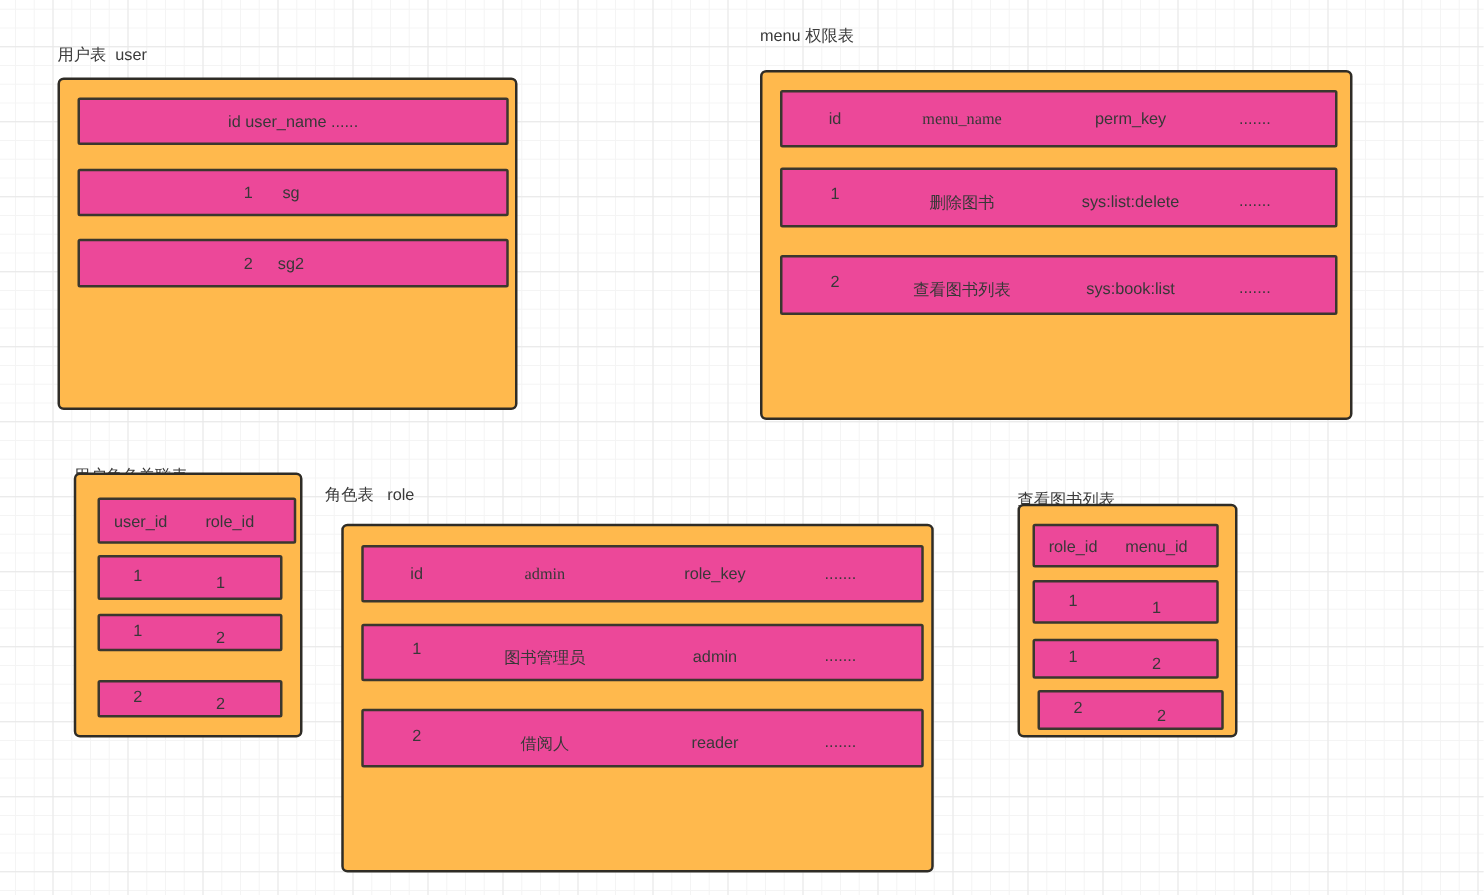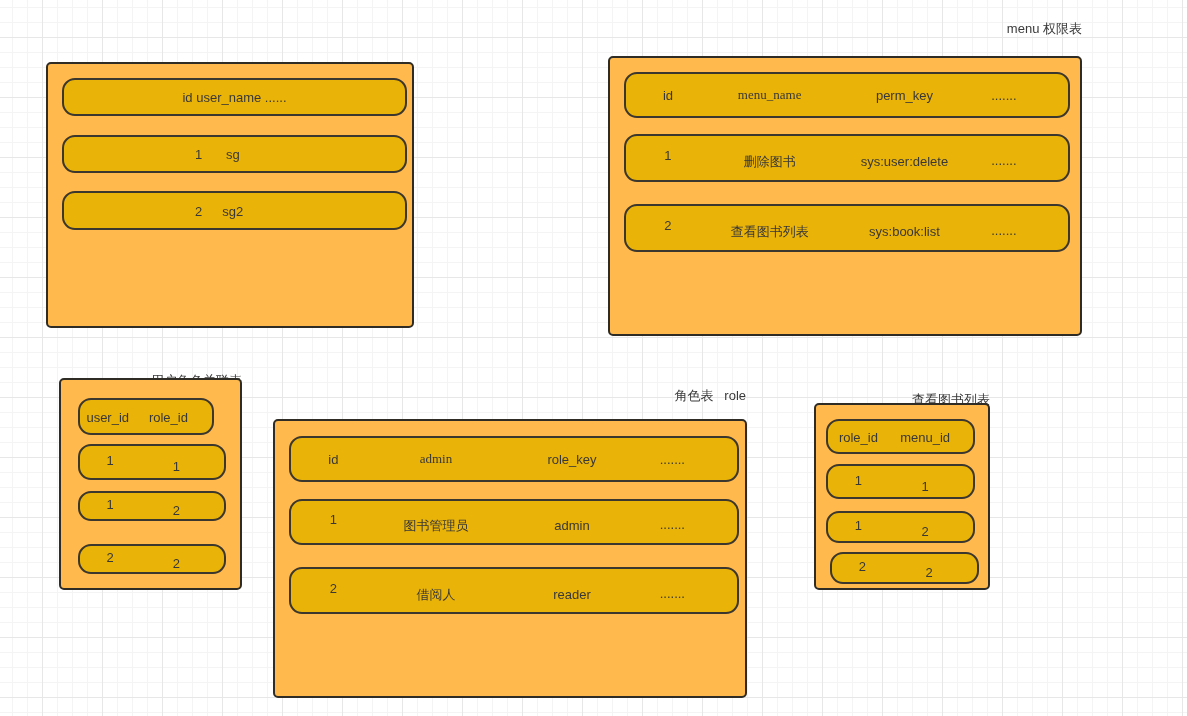--- a/index.html
+++ b/index.html
@@ -17,38 +17,38 @@
     background-image:
       linear-gradient(#e7e7e7 1px, transparent 1px),
       linear-gradient(90deg, #e7e7e7 1px, transparent 1px),
       linear-gradient(#f4f4f4 1px, transparent 1px),
       linear-gradient(90deg, #f4f4f4 1px, transparent 1px);
     background-size: 60px 60px, 60px 60px, 15px 15px, 15px 15px;
     background-position: 42px 37px, 42px 37px, 12px 7px, 12px 7px;
   }
   .tbl-title {
     position: absolute;
-    text-align: right;
+    text-align: left;
     font-size: 13px;
     color: #3a3a3a;
     white-space: pre;
     line-height: 16px;
   }
   .tbl-box {
     position: absolute;
     background: #ffb94d;
     border: 2px solid #2f2c26;
     border-radius: 5px;
     box-sizing: border-box;
   }
   .row {
     position: absolute;
-    background: #eab308;
+    background: #ec4899;
     border: 2px solid #3b372e;
-    border-radius: 13px;
+    border-radius: 2px;
     box-sizing: border-box;
     font-size: 13px;
     color: #383838;
   }
   .cell {
     position: absolute;
     top: 50%;
     transform: translate(-50%, -50%);
     white-space: pre;
   }
@@ -69,20 +69,21 @@
   
   .hu .cc { left: 50%; }
   .ru .c1 { left: 39.5%; }
   .ru .c2 { left: 49.5%; text-align: right; }
 </style>
 </head>
 <body>
 
 <div id="canvas">
 
+  <div class="tbl-title" style="left:46px; top:36px; width:368px;">用户表  user</div>
   <div class="tbl-box" style="left:46px; top:62px; width:368px; height:266px;">
     <div class="row hu" style="left:14px; top:14px; width:345px; height:38px;">
       <span class="cell cc">id user_name ......</span>
     </div>
     <div class="row ru" style="left:14px; top:71px; width:345px; height:38px;">
       <span class="cell c1">1</span>
       <span class="cell c2">sg</span>
     </div>
     <div class="row ru" style="left:14px; top:127px; width:345px; height:39px;">
       <span class="cell c1">2</span>
@@ -94,55 +95,55 @@
   <div class="tbl-box" style="left:608px; top:56px; width:474px; height:280px;">
     <div class="row h4" style="left:14px; top:14px; width:446px; height:46px;">
       <span class="cell c1">id</span>
       <span class="cell c2">menu_name</span>
       <span class="cell c3">perm_key</span>
       <span class="cell c4">.......</span>
     </div>
     <div class="row r4" style="left:14px; top:76px; width:446px; height:48px;">
       <span class="cell c1">1</span>
       <span class="cell c2">删除图书</span>
-      <span class="cell c3">sys:user:delete</span>
+      <span class="cell c3">sys:list:delete</span>
       <span class="cell c4">.......</span>
     </div>
     <div class="row r4" style="left:14px; top:146px; width:446px; height:48px;">
       <span class="cell c1">2</span>
       <span class="cell c2">查看图书列表</span>
       <span class="cell c3">sys:book:list</span>
       <span class="cell c4">.......</span>
     </div>
   </div>
 
   <div class="tbl-title" style="left:59px; top:341px; width:183px;">
     <div>用户角色关联表</div>
     <div>user_role</div>
   </div>
   <div class="tbl-box" style="left:59px; top:378px; width:183px; height:212px;">
-    <div class="row h2" style="left:17px; top:18px; width:136px; height:37px;padding-left:34px;">
+    <div class="row h2" style="left:17px; top:18px; width:159px; height:37px;padding-left:34px;">
       <span class="cell c1">user_id</span>
       <span class="cell c2">role_id</span>
     </div>
     <div class="row r2" style="left:17px; top:64px; width:148px; height:36px;">
       <span class="cell c1">1</span>
       <span class="cell c2">1</span>
     </div>
     <div class="row r2" style="left:17px; top:111px; width:148px; height:30px;">
       <span class="cell c1">1</span>
       <span class="cell c2">2</span>
     </div>
     <div class="row r2" style="left:17px; top:164px; width:148px; height:30px;">
       <span class="cell c1">2</span>
       <span class="cell c2">2</span>
     </div>
   </div>
 
-  <div class="tbl-title" style="left:272px; top:388px; width:474px;">角色表   role</div>
+  <div class="tbl-title" style="left:260px; top:388px; width:474px;">角色表   role</div>
   <div class="tbl-box" style="left:273px; top:419px; width:474px; height:279px;">
     <div class="row h4" style="left:14px; top:15px; width:450px; height:46px;">
       <span class="cell c1">id</span>
       <span class="cell c2">admin</span>
       <span class="cell c3">role_key</span>
       <span class="cell c4">.......</span>
     </div>
     <div class="row r4" style="left:14px; top:78px; width:450px; height:46px;">
       <span class="cell c1">1</span>
       <span class="cell c2">图书管理员</span>

